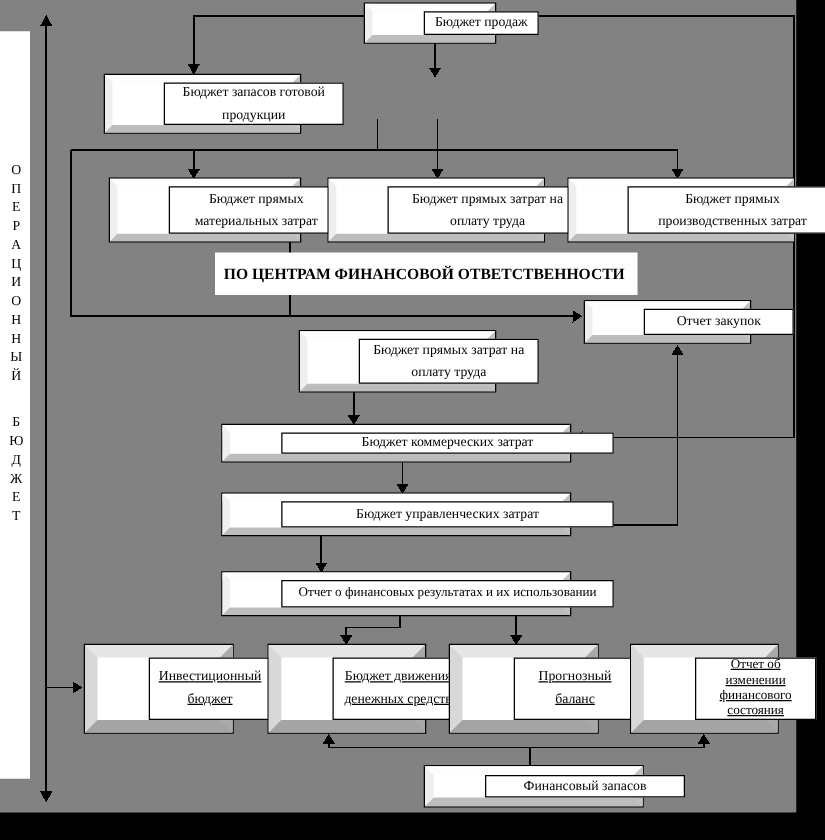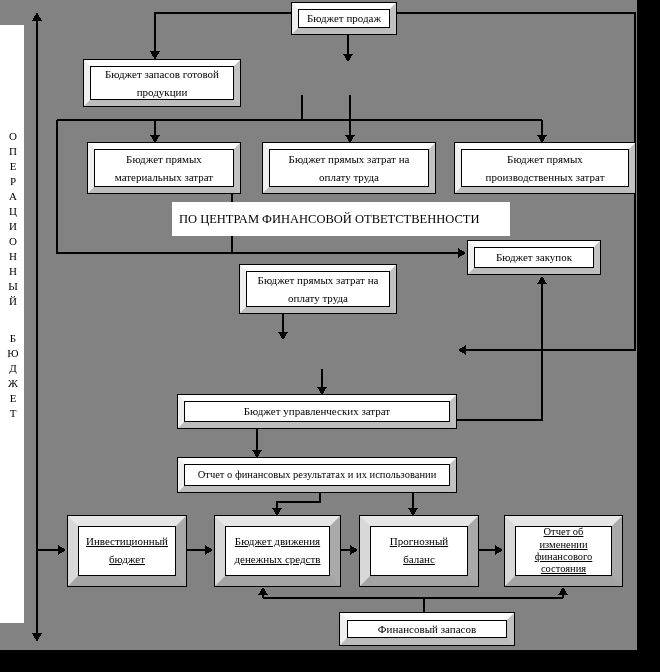--- a/index.html
+++ b/index.html
@@ -17,30 +17,30 @@
          font-size:11px;letter-spacing:3px;color:#000;white-space:nowrap;}
   #vword1{top:105px;}
   #vword2{top:307px;}
 
   
   .b3{position:absolute;z-index:2;background:#fff;box-sizing:border-box;
       border:6px solid;border-color:#fdfdfd #c2c2c2 #bdbdbd #efefef;
       box-shadow:0 0 0 1px #000;}
   .b3 .bi{width:100%;height:100%;box-sizing:border-box;border:1px solid #000;
       display:flex;align-items:center;justify-content:center;text-align:center;
-      font-size:11px;line-height:1.65;color:#000;padding:0 4px;background:#fff;}
+      font-size:11px;line-height:1.65;color:#000;padding:0 4px;background:#fff;margin-left:41px;}
   .big{border-width:10px;border-color:#e6e6e6 #a9a9a9 #a4a4a4 #d8d8d8;}
   .big .bi{line-height:1.6;text-decoration:underline;}
   .tight .bi{line-height:1.18;font-size:10.5px;}
   .one .bi{line-height:1.1;}
 
   
   #section-label{position:absolute;left:172px;top:202px;width:338px;height:34px;
       background:#fff;z-index:2;display:flex;align-items:center;
-      font-size:12.5px;color:#000;padding-left:7px;box-sizing:border-box;z-index:2;}
+      font-size:12.5px;color:#000;padding-left:7px;box-sizing:border-box;z-index:2;font-weight:bold;}
 </style>
 </head>
 <body>
 
 <div id="page">
   <div id="gray-area">
 
     <svg id="lines" width="637" height="650">
 
       <polyline points="292,13 155,13 155,55"></polyline>
@@ -126,27 +126,30 @@
       <div class="bi">Бюджет прямых затрат на оплату труда</div>
     </div>
 
     <div class="b3" style="left:455px;top:143px;width:180px;height:50px">
       <div class="bi">Бюджет прямых производственных затрат</div>
     </div>
 
     <div id="section-label">ПО ЦЕНТРАМ ФИНАНСОВОЙ ОТВЕТСТВЕННОСТИ</div>
 
     <div class="b3 one" style="left:468px;top:241px;width:132px;height:33px">
-      <div class="bi">Бюджет закупок</div>
+      <div class="bi">Отчет закупок</div>
     </div>
 
     <div class="b3" style="left:240px;top:265px;width:156px;height:48px">
       <div class="bi">Бюджет прямых затрат на оплату труда</div>
     </div>
 
+    <div class="b3 one" style="left:178px;top:340px;width:278px;height:29px">
+      <div class="bi">Бюджет коммерческих затрат</div>
+    </div>
 
     <div class="b3 one" style="left:178px;top:395px;width:278px;height:33px">
       <div class="bi">Бюджет управленческих затрат</div>
     </div>
 
     <div class="b3 one" style="left:178px;top:458px;width:278px;height:34px">
       <div class="bi" style="font-size:10.5px">Отчет о финансовых результатах и их использовании</div>
     </div>
 
     <div class="b3 big" style="left:68px;top:516px;width:118px;height:70px">

